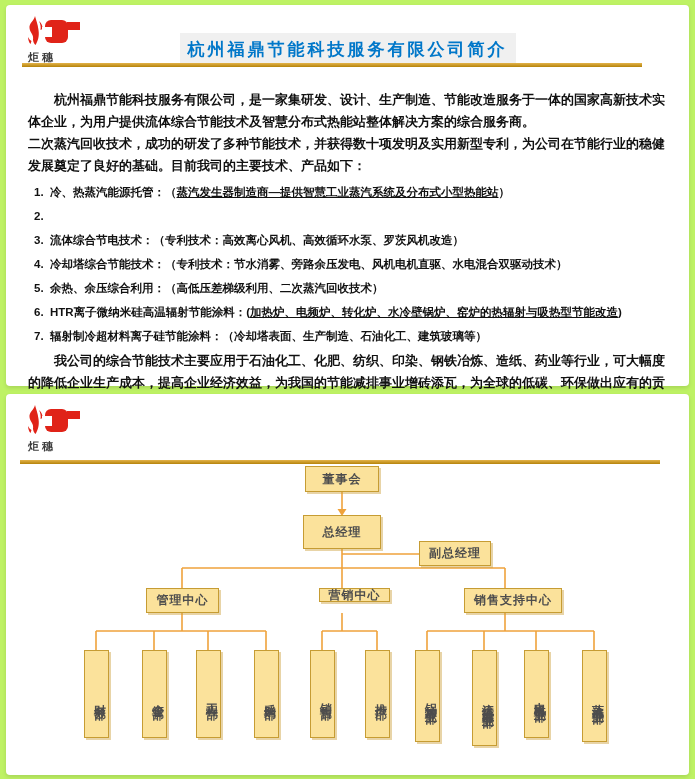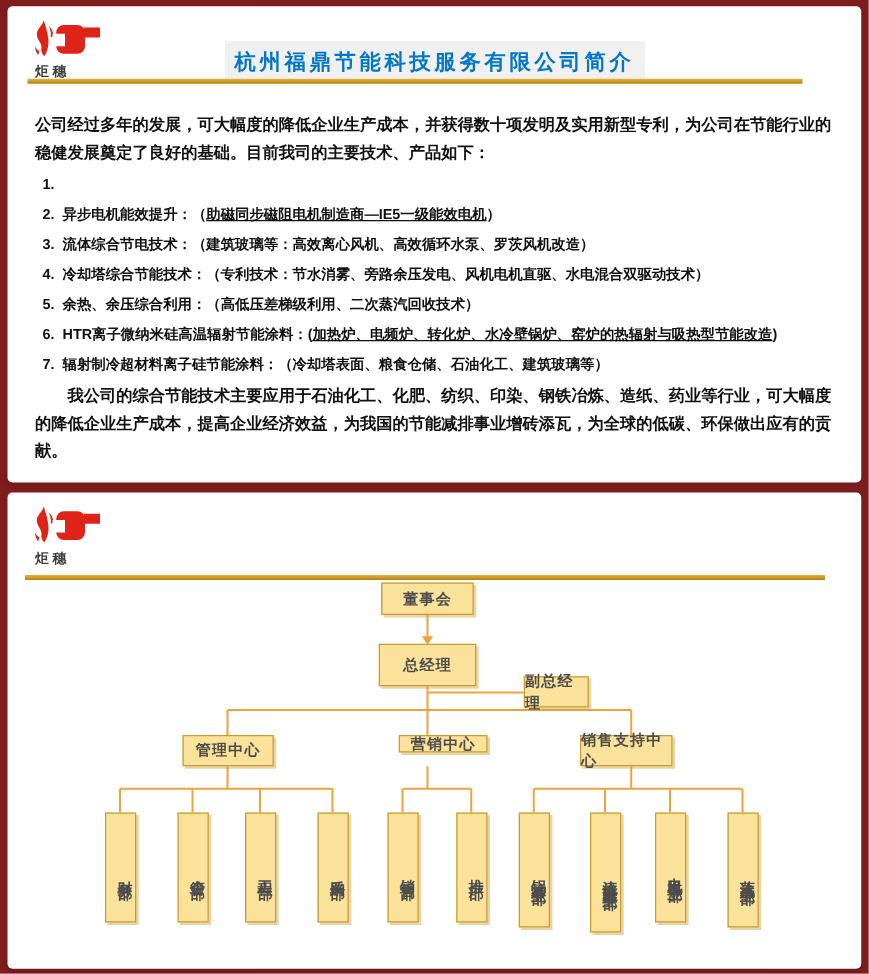--- a/index.html
+++ b/index.html
@@ -1,17 +1,17 @@
 <!DOCTYPE html>
 <html><head>
 <meta charset="utf-8">
 <style>
   * { margin:0; padding:0; box-sizing:border-box; }
   html,body { width:695px; height:779px; background:#e9e9e9; font-family:"Liberation Sans", sans-serif; }
-  .page { position:relative; width:695px; height:779px; background:#7f1d1d; overflow:hidden; }
+  .page { position:relative; width:695px; height:779px; background:#bef264; overflow:hidden; }
   .panel { position:absolute; left:6px; width:683px; height:381px; background:#ffffff;
            border-radius:4px; box-shadow:0 2px 4px rgba(0,0,0,0.12); }
   #panel-intro { top:5px; }
   #panel-org  { top:394px; }
 
   
   .logo { position:absolute; left:20px; top:10px; width:70px; text-align:left; }
   .logo svg { display:block; }
   .logo-text { font-size:11px; font-weight:bold; color:#3c3c3c; letter-spacing:3px; margin-top:1px; padding-left:2px; }
 
@@ -66,49 +66,50 @@
         <rect x="16" y="12" width="10" height="10" fill="#ffffff"></rect>
         <rect x="41" y="7" width="13" height="8" fill="#E02318"></rect>
       </svg>
       <div class="logo-text">炬穗</div>
     </div>
 
     <div class="doc-title">杭州福鼎节能科技服务有限公司简介</div>
     <div class="gold-line"></div>
 
     <div class="body-text">
-      <p class="para">公司经过多年的发展，可大幅度的降低企业生产成本，并获得数十项发明及实用新型专利，为公司在节能行业的稳健发展奠定了良好的基础。目前我司的主要技术、产品如下：</p>
+      <p class="para indent">杭州福鼎节能科技服务有限公司，是一家集研发、设计、生产制造、节能改造服务于一体的国家高新技术实体企业，为用户提供流体综合节能技术及智慧分布式热能站整体解决方案的综合服务商。</p>
+      <p class="para">二次蒸汽回收技术，成功的研发了多种节能技术，并获得数十项发明及实用新型专利，为公司在节能行业的稳健发展奠定了良好的基础。目前我司的主要技术、产品如下：</p>
 
       <div class="list">
         <div class="li">
           <span class="num">1.</span>
+          <span><span>冷、热蒸汽能源托管：（</span><span class="u">蒸汽发生器制造商—提供智慧工业蒸汽系统及分布式小型热能站</span><span>）</span></span>
         </div>
         <div class="li">
           <span class="num">2.</span>
-          <span><span>异步电机能效提升：（</span><span class="u">助磁同步磁阻电机制造商—IE5一级能效电机</span><span>）</span></span>
         </div>
         <div class="li">
           <span class="num">3.</span>
-          <span>流体综合节电技术：（建筑玻璃等：高效离心风机、高效循环水泵、罗茨风机改造）</span>
+          <span>流体综合节电技术：（专利技术：高效离心风机、高效循环水泵、罗茨风机改造）</span>
         </div>
         <div class="li">
           <span class="num">4.</span>
           <span>冷却塔综合节能技术：（专利技术：节水消雾、旁路余压发电、风机电机直驱、水电混合双驱动技术）</span>
         </div>
         <div class="li">
           <span class="num">5.</span>
           <span>余热、余压综合利用：（高低压差梯级利用、二次蒸汽回收技术）</span>
         </div>
         <div class="li">
           <span class="num">6.</span>
           <span><span>HTR离子微纳米硅高温辐射节能涂料：(</span><span class="u">加热炉、电频炉、转化炉、水冷壁锅炉、窑炉的热辐射与吸热型节能改造</span><span>)</span></span>
         </div>
         <div class="li">
           <span class="num">7.</span>
-          <span>辐射制冷超材料离子硅节能涂料：（冷却塔表面、粮食仓储、石油化工、建筑玻璃等）</span>
+          <span>辐射制冷超材料离子硅节能涂料：（冷却塔表面、生产制造、石油化工、建筑玻璃等）</span>
         </div>
       </div>
 
       <p class="para indent closing">我公司的综合节能技术主要应用于石油化工、化肥、纺织、印染、钢铁冶炼、造纸、药业等行业，可大幅度的降低企业生产成本，提高企业经济效益，为我国的节能减排事业增砖添瓦，为全球的低碳、环保做出应有的贡献。</p>
     </div>
   </div>
 
   <div class="panel" id="panel-org">
 
     <div class="logo">
@@ -148,25 +149,25 @@
         <path class="wire" d="M499,219 V237"></path>
         <path class="wire" d="M421,237 H588"></path>
         <path class="wire" d="M421,237 V256"></path>
         <path class="wire" d="M478,237 V256"></path>
         <path class="wire" d="M530,237 V256"></path>
         <path class="wire" d="M588,237 V256"></path>
       </svg>
 
       <div class="node" style="left:299px;top:72px;width:74px;height:26px">董事会</div>
       <div class="node" style="left:297px;top:121px;width:78px;height:34px">总经理</div>
-      <div class="node" style="left:413px;top:147px;width:52px;height:25px">副总经理</div>
+      <div class="node" style="left:413px;top:147px;width:72px;height:25px">副总经理</div>
 
       <div class="node" style="left:140px;top:194px;width:73px;height:25px">管理中心</div>
       <div class="node" style="left:313px;top:194px;width:71px;height:14px">营销中心</div>
-      <div class="node" style="left:458px;top:194px;width:74px;height:25px">销售支持中心</div>
+      <div class="node" style="left:458px;top:194px;width:98px;height:25px">销售支持中心</div>
 
       <div class="vnode" style="left:78px;top:256px;width:25px;height:88px">财务部</div>
       <div class="vnode" style="left:136px;top:256px;width:25px;height:88px">企管部</div>
       <div class="vnode" style="left:190px;top:256px;width:25px;height:88px">工程部</div>
       <div class="vnode" style="left:248px;top:256px;width:25px;height:88px">采购部</div>
       <div class="vnode" style="left:304px;top:256px;width:25px;height:88px">销售部</div>
       <div class="vnode" style="left:359px;top:256px;width:25px;height:88px">推广部</div>
       <div class="vnode" style="left:409px;top:256px;width:25px;height:92px">锅炉事业部</div>
       <div class="vnode" style="left:466px;top:256px;width:25px;height:96px">流体节能事业部</div>
       <div class="vnode" style="left:518px;top:256px;width:25px;height:88px">电机事业部</div>

